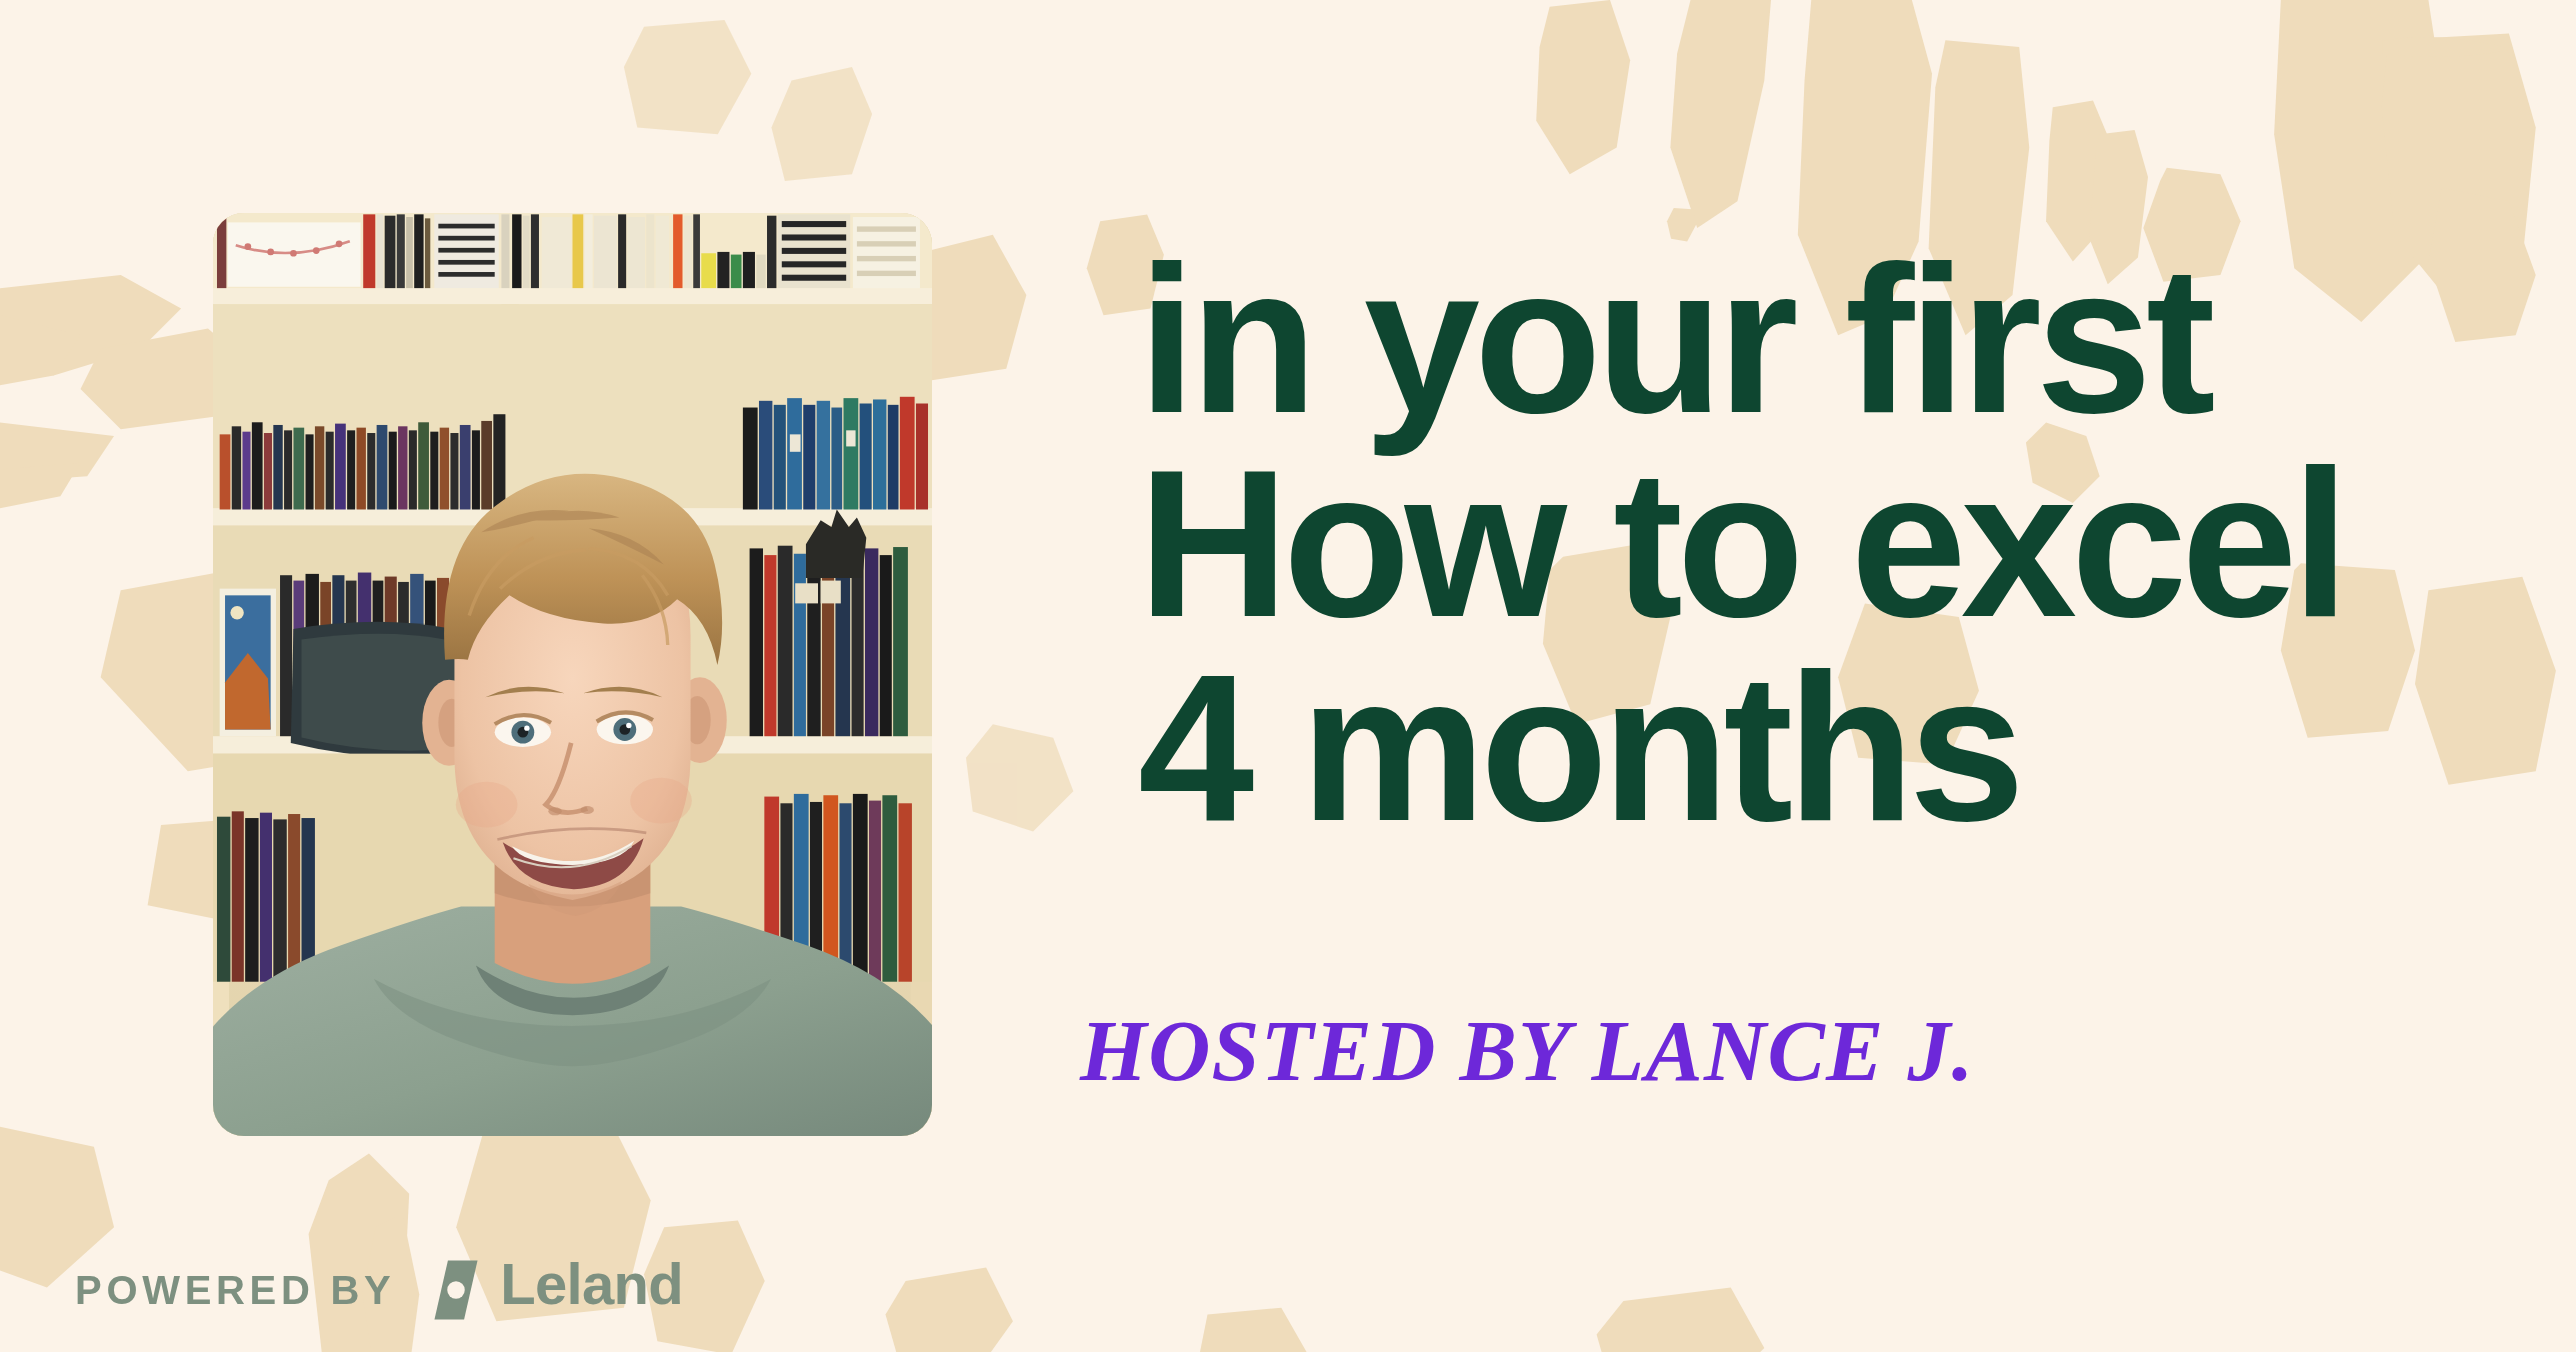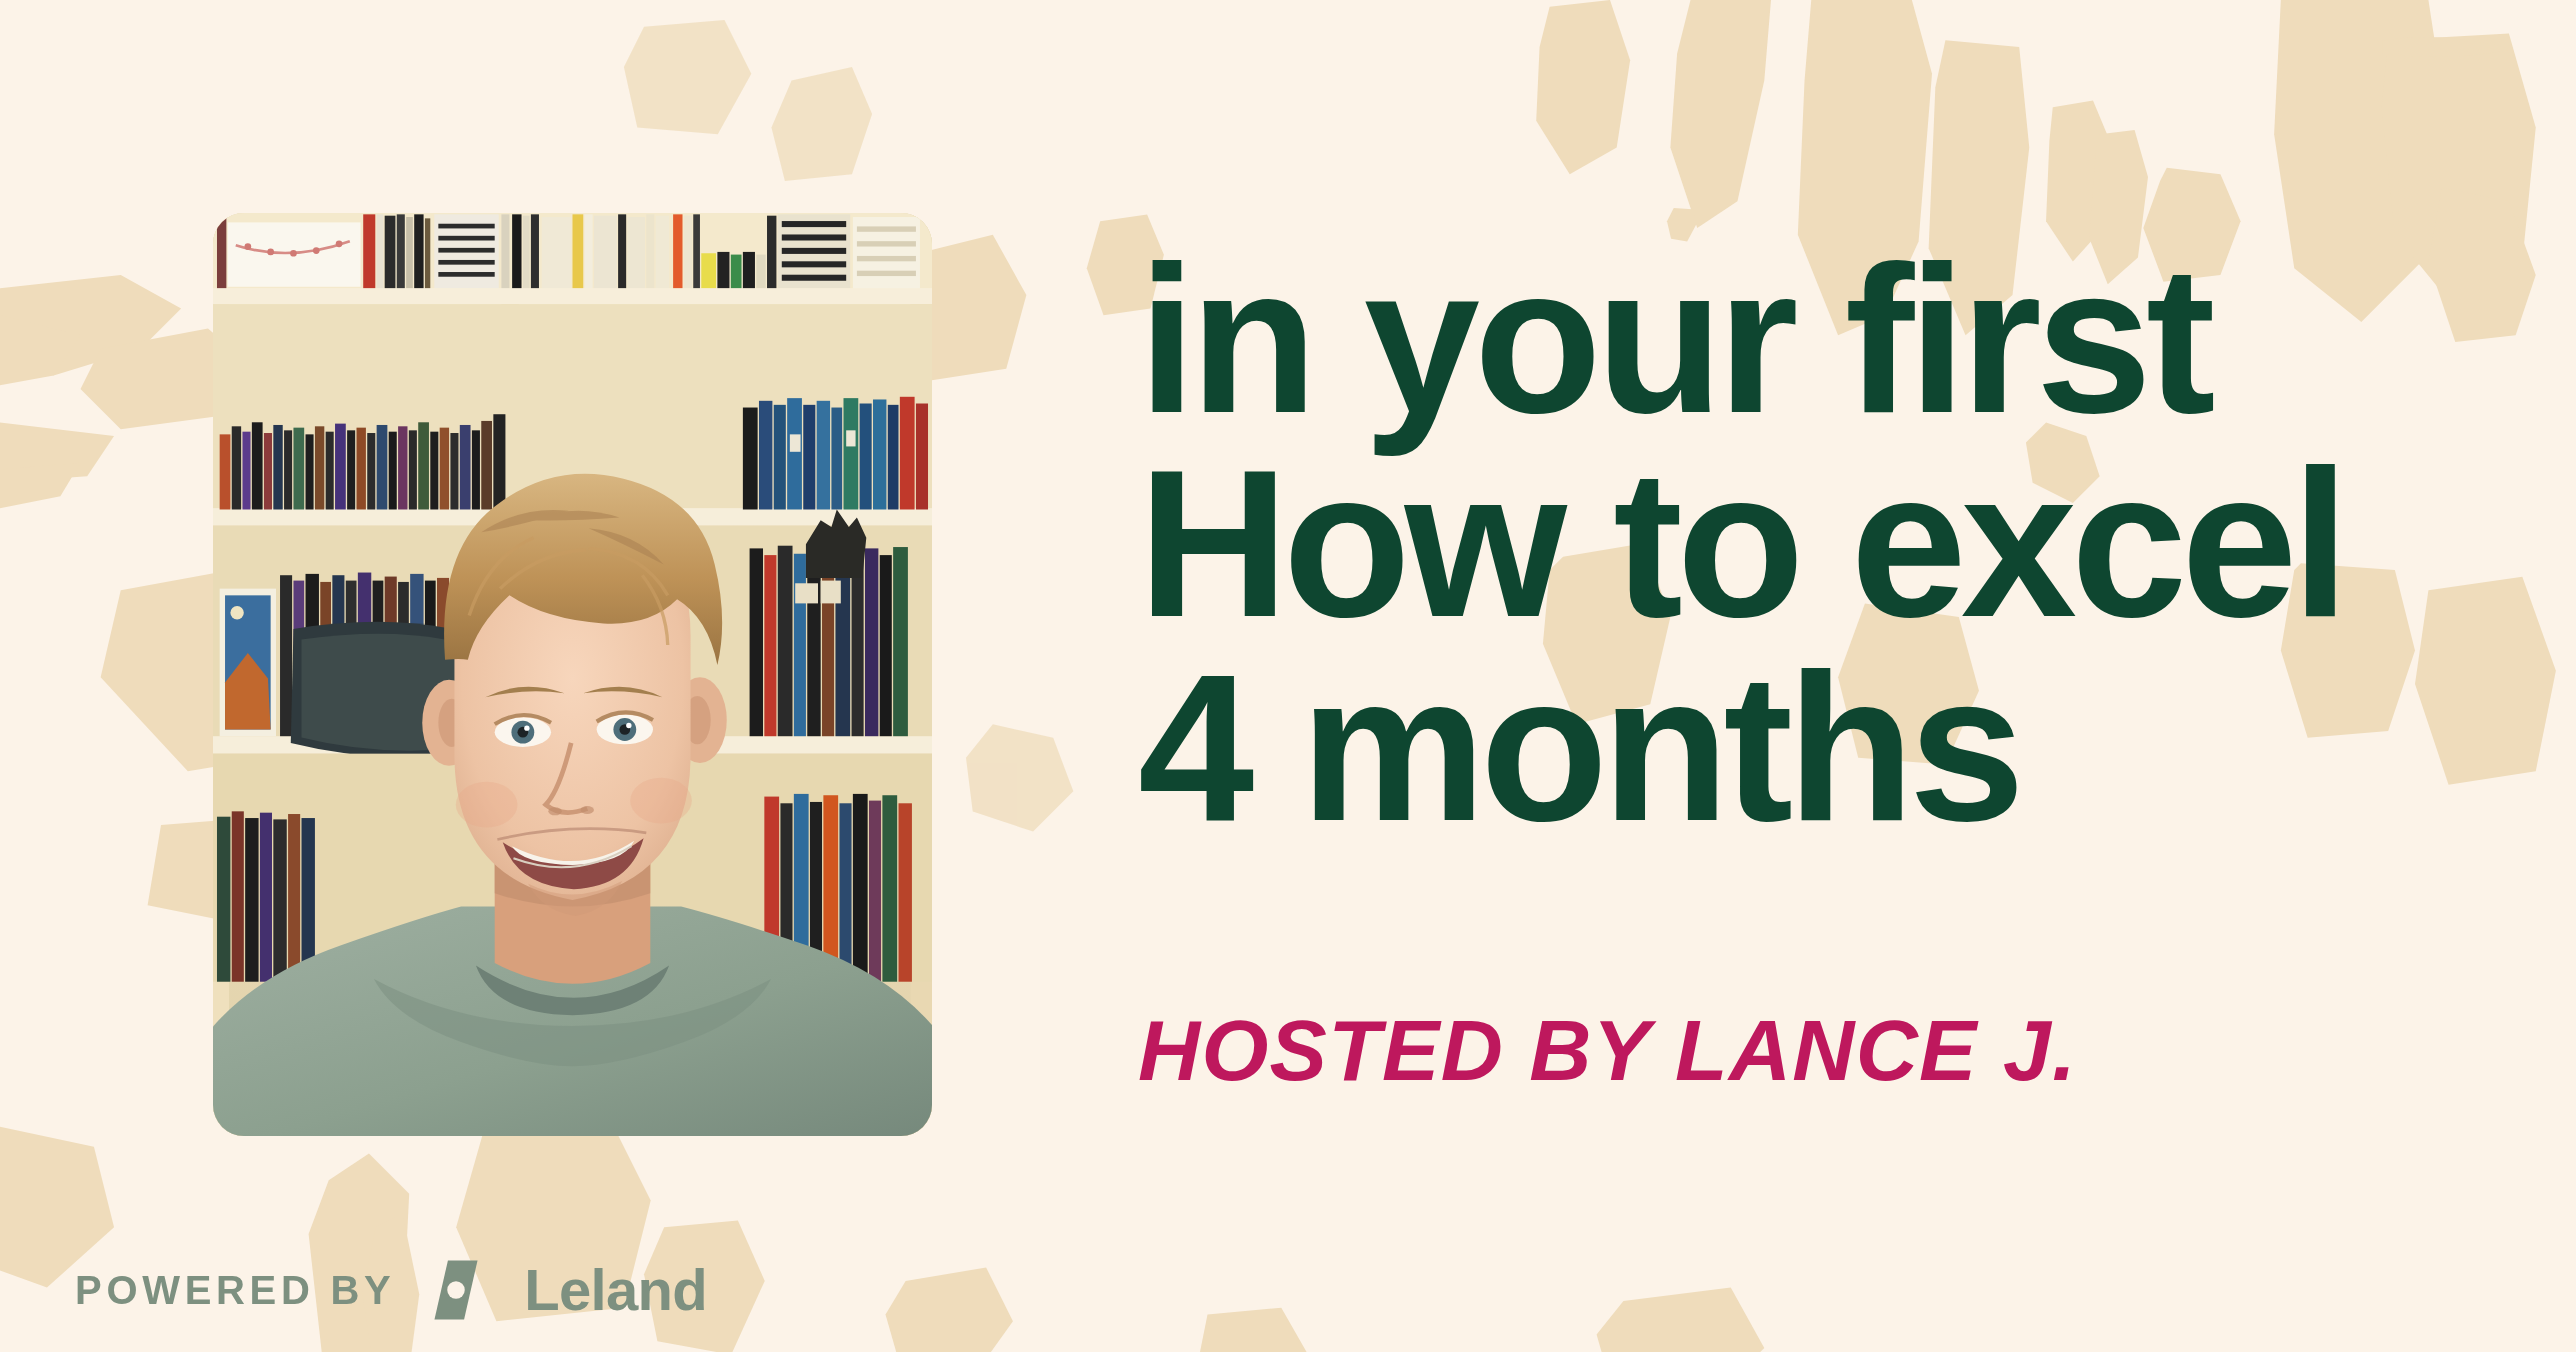--- a/index.html
+++ b/index.html
@@ -51,24 +51,24 @@
     font-family: "Liberation Sans", sans-serif;
     font-weight: bold;
     font-size: 209px;
     line-height: 0.975;
     letter-spacing: -6px;
     white-space: nowrap;
   }
 
   #subtitle {
     position: absolute;
-    left: 1138px;
+    left: 1080px;
     top: 1001px;
-    color: #be185d;
-    font-family: Liberation Sans, sans-serif;
+    color: #6d28d9;
+    font-family: Liberation Serif, serif;
     font-style: italic;
     font-weight: bold;
     font-size: 86px;
     letter-spacing: 1.3px;
     white-space: nowrap;
   }
 
   
   #footer-bar {
     position: absolute;
@@ -82,23 +82,22 @@
   #powered-by-label {
     color: #7D9080;
     font-family: "Liberation Sans", sans-serif;
     font-weight: bold;
     font-size: 40px;
     letter-spacing: 4.7px;
     line-height: 1;
   }
   #leland-logo {
     display: flex;
-    align-items: center;
+    align-items: flex-start;
     margin-left: 25.5px;
-    gap: 24px;
   }
   #leland-mark { width: 70px; height: 70px; display: block; }
   #leland-wordmark {
     color: #7D9080;
     font-family: "Liberation Sans", sans-serif;
     font-weight: bold;
     font-size: 58px;
     letter-spacing: -0.7px;
     line-height: 1;
     margin-left: 9.4px;

